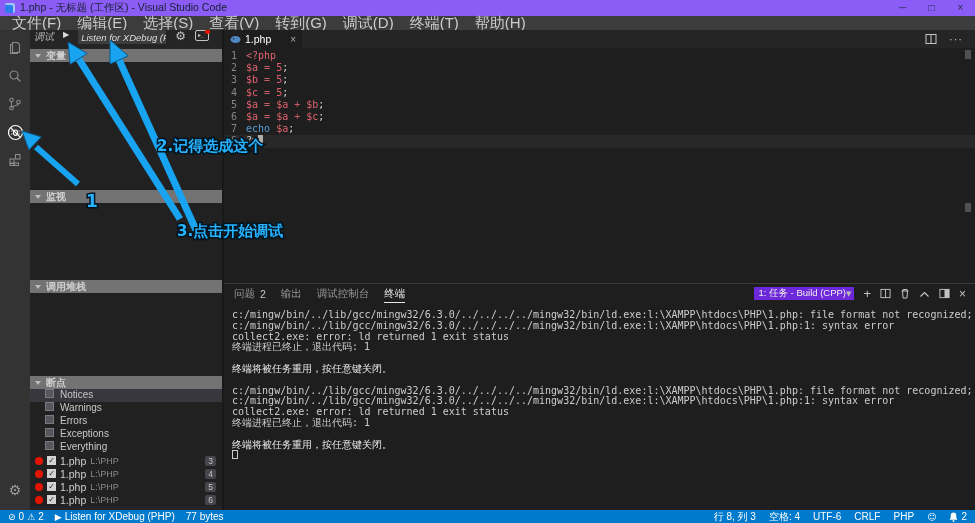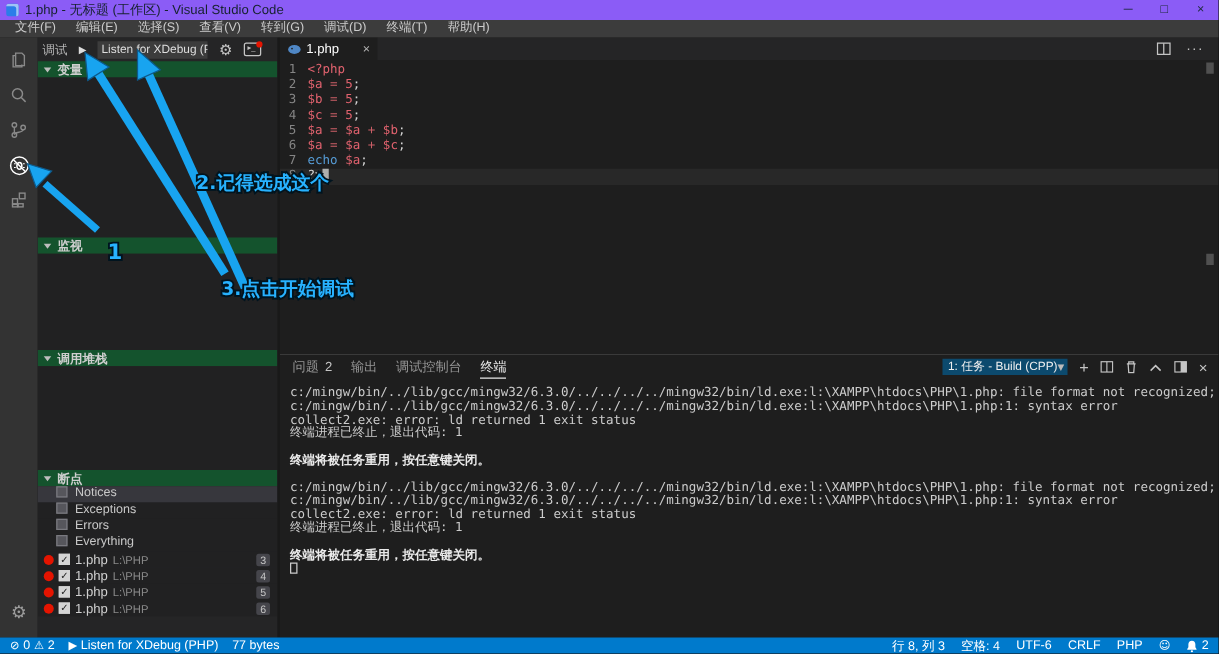--- a/index.html
+++ b/index.html
@@ -12,41 +12,41 @@
   
   .titlebar { position:absolute; top:0; left:0; right:0; height:16px; background:#8b5cf6;
     display:flex; align-items:center; font-size:10.5px; color:#16222e; }
   .vscode-logo { width:10px; height:10px; margin:0 5px 0 5px; background:#2b7de9; border-radius:2px;
     box-shadow:inset -2px 2px 0 rgba(255,255,255,.55); }
   .win-controls { margin-left:auto; display:flex; height:100%; }
   .win-btn { width:29px; text-align:center; font-size:10px; line-height:16px; color:#1b2a3a; }
   
   .menubar { position:absolute; top:16px; left:0; right:0; height:14px; background:#3c3c3c;
     display:flex; align-items:center; padding-left:4px; }
-  .menu-item { font-size:10px; color:#cccccc; padding:0 8px; line-height:14px; }
+  .menu-item { font-size:15px; color:#cccccc; padding:0 8px; line-height:14px; }
   
   .workbench { position:absolute; top:30px; left:0; right:0; bottom:13px; display:flex; }
   
   .activitybar { width:30px; background:#333333; position:relative; flex:none; }
   .ai { position:absolute; left:0; width:30px; height:26px; display:flex; align-items:center; justify-content:center; color:#8a8a8a; }
   .ai svg { stroke:#8a8a8a; }
   .ai.active svg { stroke:#ffffff; }
   .ai-gear { font-family:"DejaVu Sans",sans-serif; font-size:14px; color:#9d9d9d; }
   
   .sidebar { width:192px; background:#252526; flex:none; display:flex; flex-direction:column; overflow:hidden; }
-  .debug-toolbar { height:19px; display:flex; align-items:center; padding:0 4px; gap:9px; flex:none; }
+  .debug-toolbar { height:19px; display:flex; align-items:flex-start; padding:0 4px; gap:9px; flex:none;font-style:italic; }
   .dt-title { font-size:10px; color:#b4b4b4; }
   .play-btn { color:#dcdcdc; font-size:8px; font-family:"DejaVu Sans",sans-serif; }
   .config-select { width:88px; height:14px; background:#3c3c3c; color:#dddddd; font-size:9.5px;
     display:flex; align-items:center; padding:0 3px; overflow:hidden; white-space:nowrap; }
   .gear-btn { font-family:"DejaVu Sans",sans-serif; font-size:12px; color:#c5c5c5; line-height:12px; }
   .console-btn { position:relative; width:14px; height:11px; border:1px solid #c5c5c5; border-radius:2px;
     font-size:6px; color:#c5c5c5; line-height:9px; padding-left:2px; }
   .console-btn .dot { position:absolute; right:-2px; top:-2px; width:5px; height:5px; border-radius:50%; background:#e51400; }
-  .sec-h { height:13px; background:#14532d; display:flex; align-items:center; padding-left:5px;
+  .sec-h { height:13px; background:#737373; display:flex; align-items:center; padding-left:5px;
     font-size:10px; font-weight:bold; color:#cfcfcf; flex:none; }
   .tri { width:0; height:0; border-left:3.5px solid transparent; border-right:3.5px solid transparent;
     border-top:4.5px solid #bdbdbd; margin-right:5px; }
   .sec-b { background:#212122; flex:none; }
   .filter-row { height:13px; display:flex; align-items:flex-start; padding-left:15px; gap:6px;
     font-size:10px; color:#c8c8c8; background:#212122; }
   .filter-row.selected { background:#37373d; }
   .cb { width:9px; height:9px; background:#56565c; border:1px solid #79797f; flex:none; }
   .cb.checked { background:#d4d4d4; border-color:#d4d4d4; color:#1e1e1e; font-size:8px; line-height:8px;
     text-align:center; font-weight:bold; }
@@ -73,30 +73,30 @@
   .cur { display:inline-block; width:5px; height:10px; background:#aeafad; margin-left:0px; vertical-align:-1px; }
   .ruler-mark { position:absolute; right:4px; width:6px; background:#7a7a7a; opacity:.55; }
   
   .panel { height:227px; flex:none; border-top:1px solid #3a3a3a; background:#1e1e1e; display:flex; flex-direction:column; }
   .panel-tabs { height:19px; display:flex; align-items:center; padding-left:10px; gap:15px;
     font-size:10.5px; color:#969696; flex:none; }
   .ptab { display:flex; align-items:center; gap:5px; height:100%; }
   .ptab.active { color:#e7e7e7; box-shadow:inset 0 -1px 0 #e7e7e7; }
   .ptab-badge { color:#c5c5c5; }
   .panel-right { margin-left:auto; display:flex; align-items:center; gap:9px; padding-right:9px; }
-  .task-select { width:100px; height:13px; background:#0c4a6e; color:#efefef; font-size:9.5px;
+  .task-select { width:100px; height:13px; background:#6d28d9; color:#efefef; font-size:9.5px;
     display:flex; align-items:center; padding:0 4px; white-space:nowrap; overflow:hidden; }
   .task-select .caret { margin-left:auto; font-size:7px; color:#bbbbbb; font-family:"DejaVu Sans",sans-serif; }
   .picon { display:flex; align-items:center; color:#c5c5c5; }
   .picon svg { stroke:#c5c5c5; }
   .plus-icon { font-size:13px; line-height:13px; color:#c5c5c5; }
   .x-icon { font-size:12px; color:#c5c5c5; }
   .terminal { flex:1; padding:7px 0 0 8px; font-family:"DejaVu Sans Mono","Liberation Mono",monospace;
     font-size:10px; line-height:10.8px; color:#cccccc; overflow:hidden; white-space:pre; }
-  .tline.bold { color:#eaeaea; font-weight:bold; }
+  .tline.bold { color:#eaeaea; font-weight:normal; }
   .block-cursor { display:inline-block; width:6px; height:9px; border:1px solid #cccccc; }
   
   .statusbar { position:absolute; left:0; right:0; bottom:0; height:13px; background:#007acc;
     display:flex; align-items:center; color:#ffffff; font-size:10px; padding:0 8px; }
   .sb-left { display:flex; align-items:center; gap:11px; }
   .sb-right { margin-left:auto; display:flex; align-items:center; gap:13px; }
   .sb-item { display:flex; align-items:center; gap:3px; }
   .sb-glyph { font-family:"DejaVu Sans",sans-serif; font-size:9px; }
   
   #overlay { position:absolute; top:0; left:0; width:975px; height:523px; pointer-events:none; z-index:50; }
@@ -207,25 +207,29 @@
         <span class="tri"></span>
         <span>断点</span>
       </div>
       <div id="bp-filters">
           <div class="filter-row selected">
             <span class="cb"></span>
             <span>Notices</span>
           </div>
           <div class="filter-row">
             <span class="cb"></span>
-            <span>Exceptions</span>
+            <span>Warnings</span>
           </div>
           <div class="filter-row">
             <span class="cb"></span>
             <span>Errors</span>
+          </div>
+          <div class="filter-row">
+            <span class="cb"></span>
+            <span>Exceptions</span>
           </div>
           <div class="filter-row">
             <span class="cb"></span>
             <span>Everything</span>
           </div>
         </div>
       <div id="bp-files">
           <div class="bp-row">
             <span class="bp-dot"></span>
             <span class="cb checked">✓</span>

